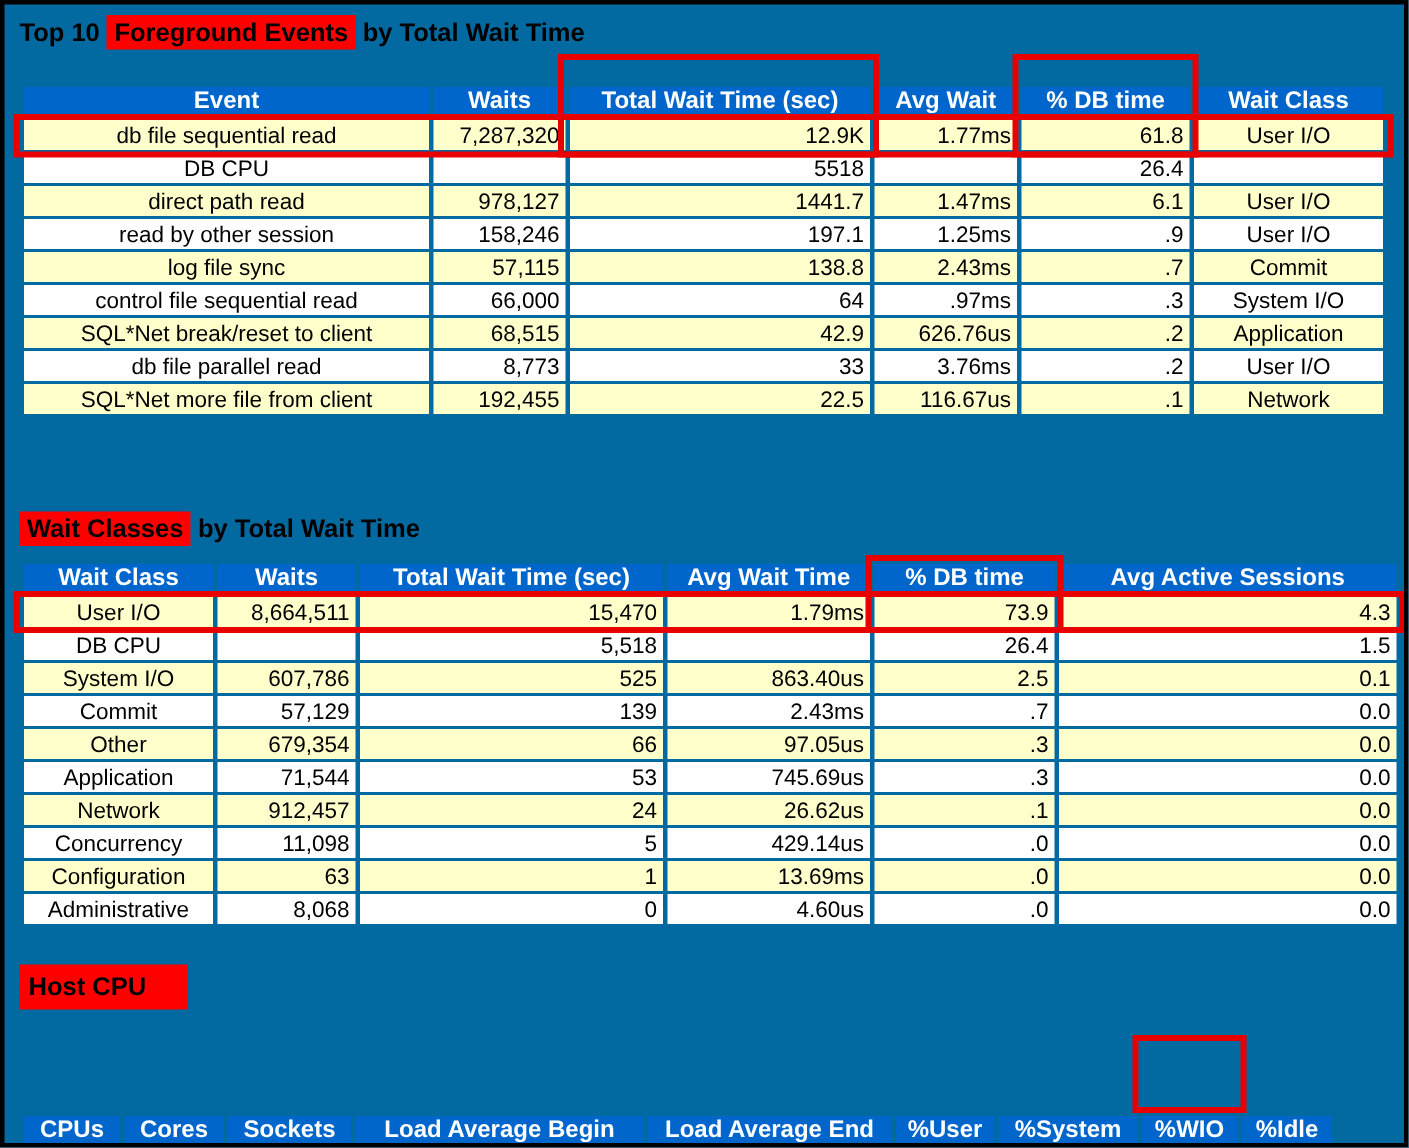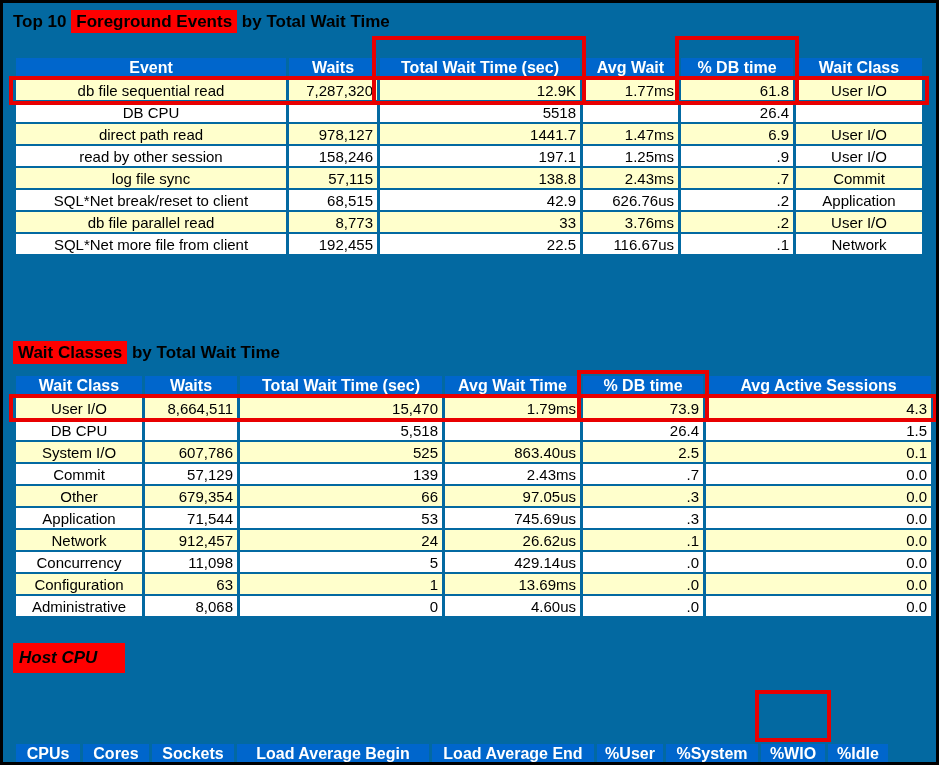--- a/index.html
+++ b/index.html
@@ -76,38 +76,46 @@
           <td class="ar">5518</td>
           <td class="ar"></td>
           <td class="ar">26.4</td>
           <td class="al"></td>
         </tr>
         <tr>
           <td class="al">direct path read</td>
           <td class="ar">978,127</td>
           <td class="ar">1441.7</td>
           <td class="ar">1.47ms</td>
-          <td class="ar">6.9</td>
+          <td class="ar">6.1</td>
           <td class="al">User I/O</td>
         </tr>
         <tr>
           <td class="al">read by other session</td>
           <td class="ar">158,246</td>
           <td class="ar">197.1</td>
           <td class="ar">1.25ms</td>
           <td class="ar">.9</td>
           <td class="al">User I/O</td>
         </tr>
         <tr>
           <td class="al">log file sync</td>
           <td class="ar">57,115</td>
           <td class="ar">138.8</td>
           <td class="ar">2.43ms</td>
           <td class="ar">.7</td>
           <td class="al">Commit</td>
+        </tr>
+        <tr>
+          <td class="al">control file sequential read</td>
+          <td class="ar">66,000</td>
+          <td class="ar">64</td>
+          <td class="ar">.97ms</td>
+          <td class="ar">.3</td>
+          <td class="al">System I/O</td>
         </tr>
         <tr>
           <td class="al">SQL*Net break/reset to client</td>
           <td class="ar">68,515</td>
           <td class="ar">42.9</td>
           <td class="ar">626.76us</td>
           <td class="ar">.2</td>
           <td class="al">Application</td>
         </tr>
         <tr>
@@ -227,21 +235,21 @@
           <td class="al">Administrative</td>
           <td class="ar">8,068</td>
           <td class="ar">0</td>
           <td class="ar">4.60us</td>
           <td class="ar">.0</td>
           <td class="ar">0.0</td>
         </tr>
       </tbody>
     </table>
 
-  <div class="section-title" style="left:10px; top:643px;font-style:italic;"><span class="red-hl big">Host CPU</span></div>
+  <div class="section-title" style="left:10px; top:643px;"><span class="red-hl big">Host CPU</span></div>
 
   <table style="left:10px; top:718px; width:878px;margin-top:21px;">
       <colgroup>
         <col style="width: 64px;">
         <col style="width: 66px;">
         <col style="width: 82px;">
         <col style="width: 192px;">
         <col style="width: 162px;">
         <col style="width: 66px;">
         <col style="width: 92px;">

